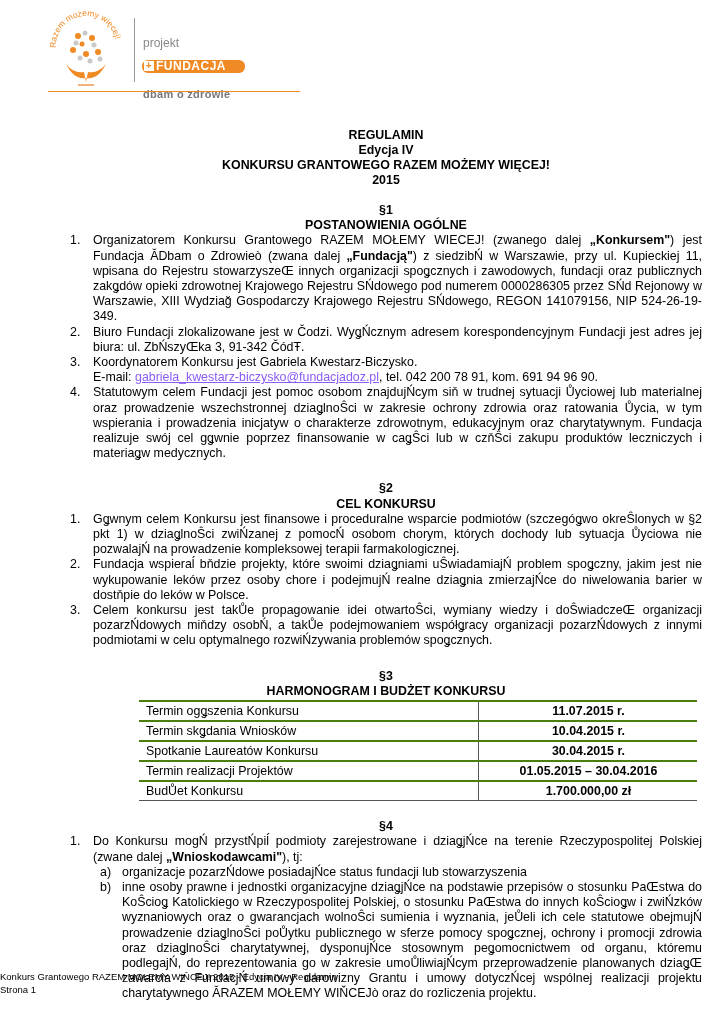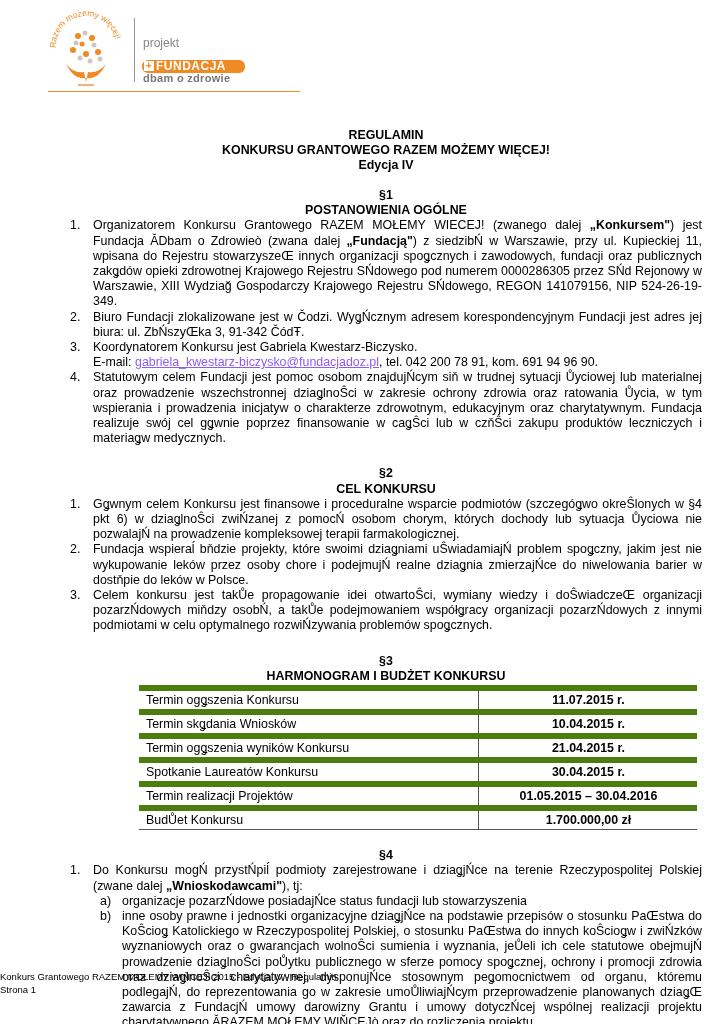--- a/index.html
+++ b/index.html
@@ -5,38 +5,38 @@
   html, body { margin:0; padding:0; background:#ffffff; }
   body { width:725px; height:1024px; position:relative; overflow:hidden;
          font-family:"Liberation Sans", sans-serif; color:#000; }
   .logo-line { position:absolute; left:48px; top:91px; width:252px; height:1px; background:#f08a24; }
   .vdiv { position:absolute; left:134px; top:18px; width:1px; height:64px; background:#999; }
   .projekt { position:absolute; left:143px; top:36px; font-size:12px; color:#888; }
   .fund-box { position:absolute; left:142px; top:60px; width:103px; height:13px; background:#f08a24;
               color:#fff; font-weight:bold; font-size:12px; line-height:13px; letter-spacing:0.5px;border-radius:6px; }
   .fund-box .plus { display:inline-block; width:10px; height:10px; background:#fff; color:#f08a24;
               font-size:10px; line-height:10px; text-align:center; margin:1px 2px 0 2px; vertical-align:top; }
-  .fund-sub { position:absolute; left:143px; top:72px; font-size:11px; font-weight:bold; color:#777; letter-spacing:0.3px; }
+  .fund-sub { position:absolute; left:143px; top:88px; font-size:11px; font-weight:bold; color:#777; letter-spacing:0.3px; }
   .tree { position:absolute; left:38px; top:8px; }
 
   .doc { position:absolute; left:70px; top:128px; width:632px; font-size:12.4px; line-height:15.2px; }
   .center { text-align:center; font-weight:bold; }
   .title-block .center { line-height:15px; }
   .sec-head { margin-top:15px; }
   ol.main { margin:0; padding:0; list-style:none; }
   ol.main > li { position:relative; padding-left:23px; text-align:justify; }
   ol.main > li .num { position:absolute; left:0; top:0; }
   ol.sub { margin:0; padding:0; list-style:none; }
   ol.sub > li { position:relative; padding-left:52px; text-align:justify; }
   ol.sub > li .num { position:absolute; left:30px; top:0; }
   a.mail { color:#8b5cf6; text-decoration:underline; }
   b { font-weight:bold; }
 
   table.harm { border-collapse:collapse; margin-left:69px; width:558px; font-size:12.4px; margin-top:1px; }
-  table.harm td { border-top:6px solid #4d7c0f; border-bottom:1px solid #555; padding:1px 6px 1px 7px; height:16px; line-height:15px; }
+  table.harm td { border-top:2px solid #4d7c0f; border-bottom:1px solid #555; padding:1px 6px 1px 7px; height:16px; line-height:15px; }
   table.harm td.val { border-left:1px solid #555; text-align:center; font-weight:bold; width:205px; }
 
   .footer { position:absolute; left:0; width:725px; top:970px; text-align:left; font-size:9.5px; line-height:13px; }
 </style>
 </head>
 <body>
 
 <div>
   <svg class="tree" width="95" height="84" viewBox="0 0 95 84">
     <path d="M18 40 A30 30 0 0 1 78 36" fill="none" stroke="none" id="arc"></path>
@@ -65,22 +65,23 @@
   <div class="vdiv"></div>
   <div class="projekt">projekt</div>
   <div class="fund-box"><span class="plus">+</span><span>FUNDACJA</span></div>
   <div class="fund-sub">dbam o zdrowie</div>
   <div class="logo-line"></div>
 </div>
 
 <div class="doc">
   <div class="title-block">
     <div class="center">REGULAMIN</div>
+    <div class="center">Edycja IV</div>
     <div class="center">KONKURSU GRANTOWEGO RAZEM MOŻEMY WIĘCEJ!</div>
-    <div class="center">Edycja IV</div>
+    <div class="center">2015</div>
   </div>
 
   <div class="sec-head">
     <div class="center">§1</div>
     <div class="center">POSTANOWIENIA OGÓLNE</div>
   </div>
   <ol class="main">
     <li>
       <span class="num">1.</span><span>Organizatorem Konkursu Grantowego RAZEM MOŁEMY WIECEJ! (zwanego dalej </span><b>„Konkursem"</b><span>) jest Fundacja ĂDbam o Zdrowieò (zwana dalej </span><b>„Fundacją"</b><span>) z siedzibŃ w Warszawie, przy ul. Kupieckiej 11, wpisana do Rejestru stowarzyszeŒ innych organizacji spoǥcznych i zawodowych, fundacji oraz publicznych zakǥdów opieki zdrowotnej Krajowego Rejestru SŃdowego pod numerem 0000286305 przez SŃd Rejonowy w Warszawie, XIII Wydziağ Gospodarczy Krajowego Rejestru SŃdowego, REGON 141079156, NIP 524-26-19-349.</span>
     </li>
@@ -94,42 +95,38 @@
     <li>
       <span class="num">4.</span><span>Statutowym celem Fundacji jest pomoc osobom znajdujŃcym siň w trudnej sytuacji Ůyciowej lub materialnej oraz prowadzenie wszechstronnej dziaǥlnoŜci w zakresie ochrony zdrowia oraz ratowania Ůycia, w tym wspierania i prowadzenia inicjatyw o charakterze zdrowotnym, edukacyjnym oraz charytatywnym. Fundacja realizuje swój cel gǥwnie poprzez finansowanie w caǥŜci lub w czňŜci zakupu produktów leczniczych i materiaǥw medycznych.</span>
     </li>
   </ol>
 
   <div class="sec-head" style="margin-top:20px;">
     <div class="center">§2</div>
     <div class="center">CEL KONKURSU</div>
   </div>
   <ol class="main">
-    <li><span class="num">1.</span><span>Gǥwnym celem Konkursu jest finansowe i proceduralne wsparcie podmiotów (szczegóǥwo okreŜlonych w §4 pkt 6) w dziaǥlnoŜci zwiŃzanej z pomocŃ osobom chorym, których dochody lub sytuacja Ůyciowa nie pozwalajŃ na prowadzenie kompleksowej terapii farmakologicznej.</span></li>
+    <li><span class="num">1.</span><span>Gǥwnym celem Konkursu jest finansowe i proceduralne wsparcie podmiotów (szczegóǥwo okreŜlonych w §2 pkt 1) w dziaǥlnoŜci zwiŃzanej z pomocŃ osobom chorym, których dochody lub sytuacja Ůyciowa nie pozwalajŃ na prowadzenie kompleksowej terapii farmakologicznej.</span></li>
     <li><span class="num">2.</span><span>Fundacja wspieraĺ bňdzie projekty, które swoimi dziaǥniami uŜwiadamiajŃ problem spoǥczny, jakim jest nie wykupowanie leków przez osoby chore i podejmujŃ realne dziaǥnia zmierzajŃce do niwelowania barier w dostňpie do leków w Polsce.</span></li>
     <li><span class="num">3.</span><span>Celem konkursu jest takŮe propagowanie idei otwartoŜci, wymiany wiedzy i doŜwiadczeŒ organizacji pozarzŃdowych miňdzy osobŃ, a takŮe podejmowaniem współǥracy organizacji pozarzŃdowych z innymi podmiotami w celu optymalnego rozwiŃzywania problemów spoǥcznych.</span></li>
   </ol>
 
   <div class="sec-head" style="margin-top:20px;">
     <div class="center">§3</div>
     <div class="center">HARMONOGRAM I BUDŻET KONKURSU</div>
   </div>
   <table class="harm">
     <tbody id="harm-body">
         <tr>
           <td>Termin ogǥszenia Konkursu</td>
           <td class="val">11.07.2015 r.</td>
         </tr>
         <tr>
           <td>Termin skǥdania Wniosków</td>
           <td class="val">10.04.2015 r.</td>
-        </tr>
-        <tr>
-          <td>Termin ogǥszenia wyników Konkursu</td>
-          <td class="val">21.04.2015 r.</td>
         </tr>
         <tr>
           <td>Spotkanie Laureatów Konkursu</td>
           <td class="val">30.04.2015 r.</td>
         </tr>
         <tr>
           <td>Termin realizacji Projektów</td>
           <td class="val">01.05.2015 – 30.04.2016</td>
         </tr>
         <tr>

